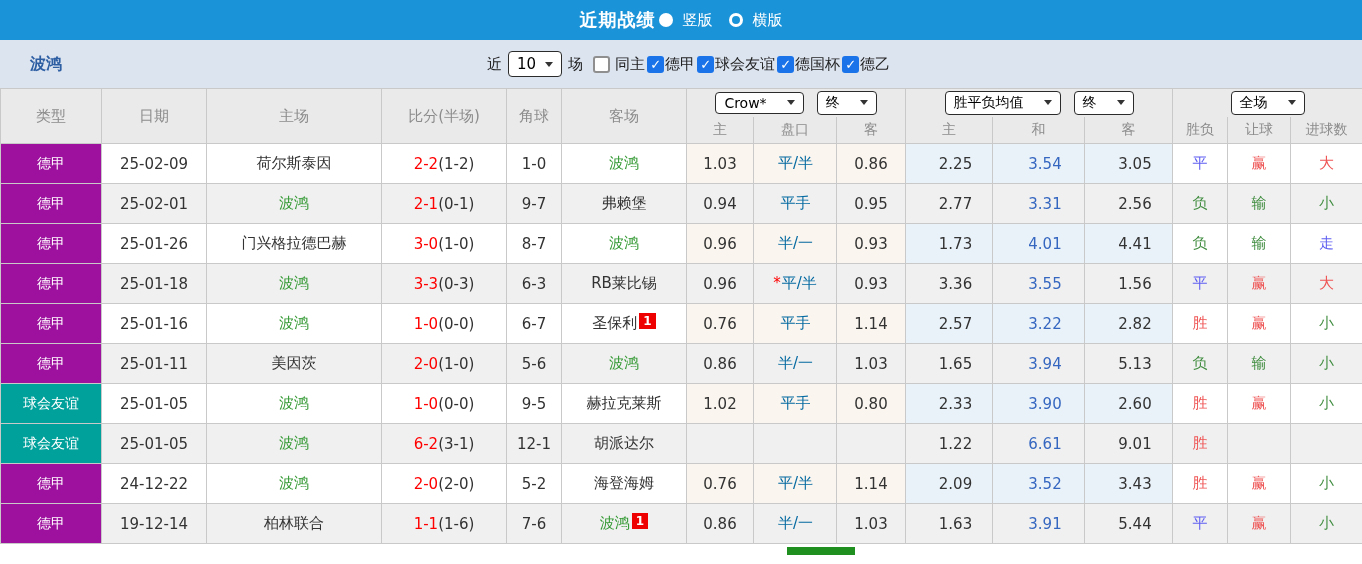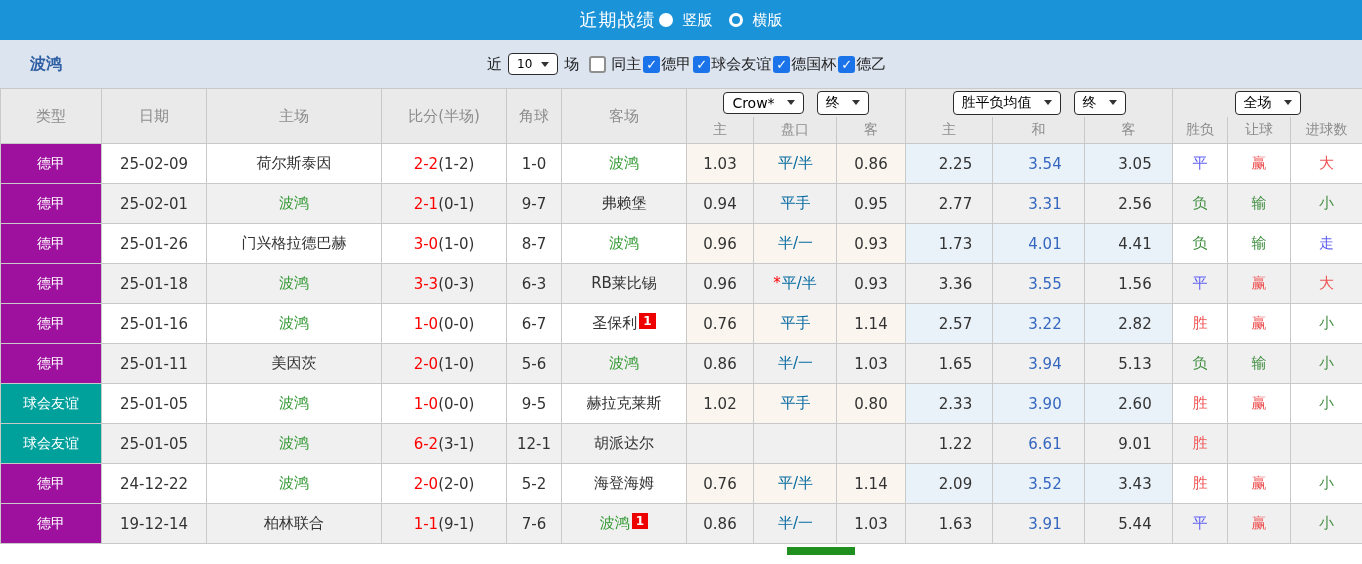--- a/index.html
+++ b/index.html
@@ -1,42 +1,42 @@
 <!DOCTYPE html>
 <html><head>
 <meta charset="utf-8">
 <style>
   * { margin:0; padding:0; box-sizing:border-box; }
   body { font-family:"DejaVu Sans", sans-serif; background:#fff; }
   .app { width:1362px; height:564px; overflow:hidden; background:#fff; position:relative; }
 
   
   .titlebar { height:40px; background:#1b93d8; display:flex; align-items:center; justify-content:center; color:#fff; }
-  .titlebar .title { font-size:18px; font-weight:normal; letter-spacing:1px; }
+  .titlebar .title { font-size:18px; font-weight:bold; letter-spacing:1px; }
   .radio-filled { width:14px; height:14px; border-radius:50%; background:#fff; display:inline-block; margin-left:3px; cursor:pointer; }
   .radio-ring { width:14px; height:14px; border-radius:50%; border:3px solid #fff; display:inline-block; margin-left:16px; cursor:pointer; }
   .titlebar .rlabel { font-size:15px; margin-left:10px; }
 
   
   .filterbar { height:48px; background:#dce4f0; position:relative; display:flex; align-items:center; }
   .teamname { font-size:16px; font-weight:bold; color:#2e5fa3; padding-left:30px; }
   .filters { position:absolute; left:487px; top:0; height:48px; display:flex; align-items:center; font-size:15px; color:#222; }
-  .select-ctrl { display:inline-flex; align-items:center; gap:9px; background:#fff; border:1px solid #2b2b2b; border-radius:4px; padding:3px 8px; margin:0 6px; font-size:12px; color:#000; cursor:pointer; }
+  .select-ctrl { display:inline-flex; align-items:center; gap:9px; background:#fff; border:1px solid #2b2b2b; border-radius:4px; padding:3px 8px; margin:0 6px; font-size:15px; color:#000; cursor:pointer; }
   .tri { width:0; height:0; border-left:4px solid transparent; border-right:4px solid transparent; border-top:5px solid #333; display:inline-block; }
   .cb-off { width:17px; height:17px; background:#fff; border:2px solid #8f8f8f; border-radius:3px; display:inline-block; margin:0 5px 0 10px; cursor:pointer; vertical-align:-3px; }
   .cb-on { width:17px; height:17px; background:#1a73e8; border-radius:3px; display:inline-flex; align-items:center; justify-content:center; color:#fff; font-size:13px; font-weight:bold; margin:0 1px 0 2px; cursor:pointer; vertical-align:-3px; }
 
   
   table { border-collapse:collapse; table-layout:fixed; width:1362px; }
   th, td { border:1px solid #c9c9c9; text-align:center; overflow:hidden; white-space:nowrap; }
   thead th { background:#eaeaea; color:#8c8c8c; font-weight:normal; font-size:15px; }
   thead tr.grp th { height:28px; border-bottom:none; }
   thead tr.sub th { height:27px; font-size:14px; border-top:none; }
   thead th.span2 { border-bottom:1px solid #c9c9c9; }
-  .select-pill { display:inline-flex; align-items:center; gap:12px; background:#fff; border:1px solid #2b2b2b; border-radius:4px; padding:2px 8px; font-size:14px; color:#000; cursor:pointer; }
+  .select-pill { display:inline-flex; align-items:center; gap:20px; background:#fff; border:1px solid #2b2b2b; border-radius:4px; padding:2px 8px; font-size:14px; color:#000; cursor:pointer; }
   .pillgap { display:inline-flex; gap:13px; align-items:center; }
 
   tbody td { height:40px; font-size:15px; color:#333; background:#fff; }
   tbody tr:nth-child(even) td { background:#f0f0f0; }
   tbody td.col-crow { background:#faf5ee; }
   tbody td.col-avg  { background:#eaf2f9;padding-left:13px; }
   td.lg-purple { background:#9e109e !important; color:#fff; font-size:14px; }
   td.lg-teal   { background:#00a09b !important; color:#fff; font-size:14px; }
   .tm-green { color:#339933; }
   .score-red { color:#ff0000; }
@@ -324,21 +324,21 @@
     <td class="col-avg">3.43</td>
     <td class="t-red">胜</td>
     <td class="t-red">赢</td>
     <td class="t-green">小</td>
   </tr>
 
   <tr>
     <td class="lg-purple">德甲</td>
     <td>19-12-14</td>
     <td>柏林联合</td>
-    <td><span class="score-red">1-1</span><span>(9-1)</span></td>
+    <td><span class="score-red">1-1</span><span>(1-6)</span></td>
     <td>7-6</td>
     <td><span class="tm-green">波鸿</span><span class="badge">1</span></td>
     <td class="col-crow">0.86</td>
     <td class="col-crow handicap"><span class="star"></span><span class="hval">半/一</span></td>
     <td class="col-crow">1.03</td>
     <td class="col-avg">1.63</td>
     <td class="col-avg draw">3.91</td>
     <td class="col-avg">5.44</td>
     <td class="t-blue">平</td>
     <td class="t-red">赢</td>

